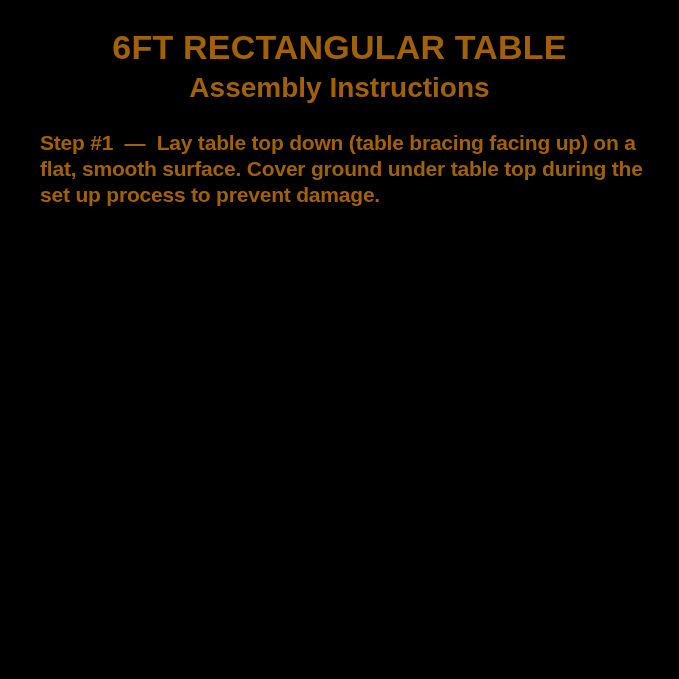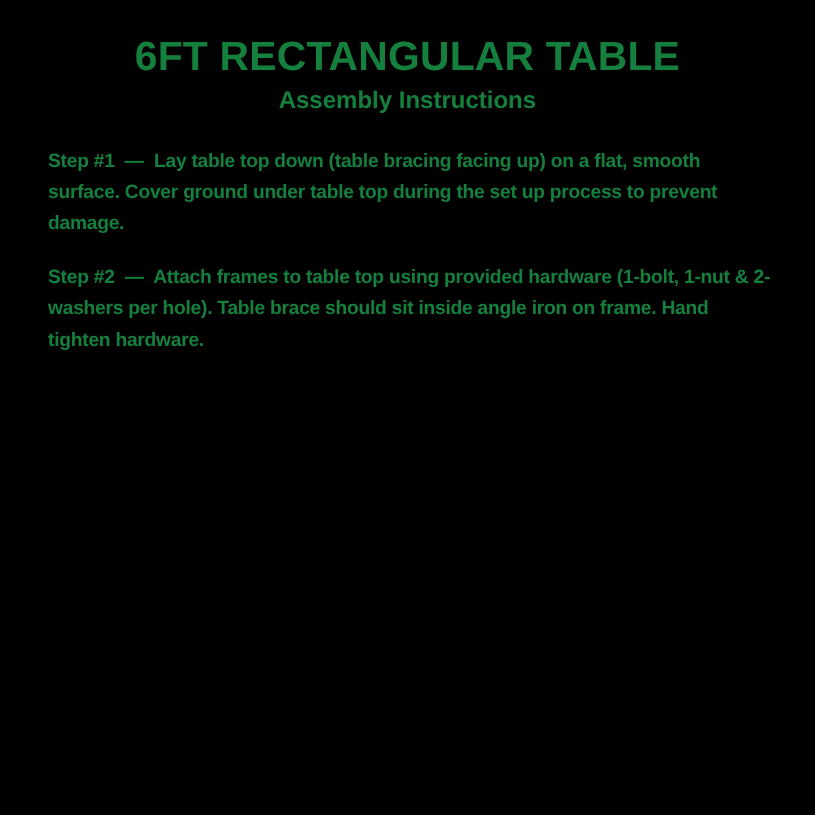--- a/index.html
+++ b/index.html
@@ -5,60 +5,59 @@
   html, body {
     margin: 0;
     padding: 0;
     background: #000000;
   }
   .poster {
     position: relative;
     width: 679px;
     height: 679px;
     background: #000000;
-    color: #15803d;
+    color: #a16207;
     font-family: "Liberation Sans", sans-serif;
     font-weight: bold;
     overflow: hidden;
     box-sizing: border-box;
     padding-top: 30px;
   }
   .header {
     text-align: center;
   }
   .title {
     font-size: 34px;
     line-height: 1.05;
     font-weight: bold;
     letter-spacing: 0.2px;
     margin: 0;
   }
   .subtitle {
-    font-size: 20px;
+    font-size: 28px;
     line-height: 1.1;
     font-weight: bold;
     margin: 7px 0 0 0;
   }
   .steps {
     margin-top: 27px;
     padding: 0 36px 0 40px;
   }
   .step {
-    font-size: 16px;
+    font-size: 21px;
     line-height: 26px;
     margin: 0 0 19px 0;
     white-space: pre-wrap;
     letter-spacing: -0.2px;
   }
 </style>
 </head>
 <body>
 
 <div class="poster">
   <div class="header">
     <h1 class="title">6FT RECTANGULAR TABLE</h1>
     <h2 class="subtitle">Assembly Instructions</h2>
   </div>
   <div class="steps">
     <p class="step">Step #1  —  Lay table top down (table bracing facing up) on a flat, smooth surface. Cover ground under table top during the set up process to prevent damage.</p>
-    <p class="step">Step #2  —  Attach frames to table top using provided hardware (1-bolt, 1-nut &amp; 2-washers per hole). Table brace should sit inside angle iron on frame. Hand tighten hardware.</p>
   </div>
 </div>
 
 </body></html>

